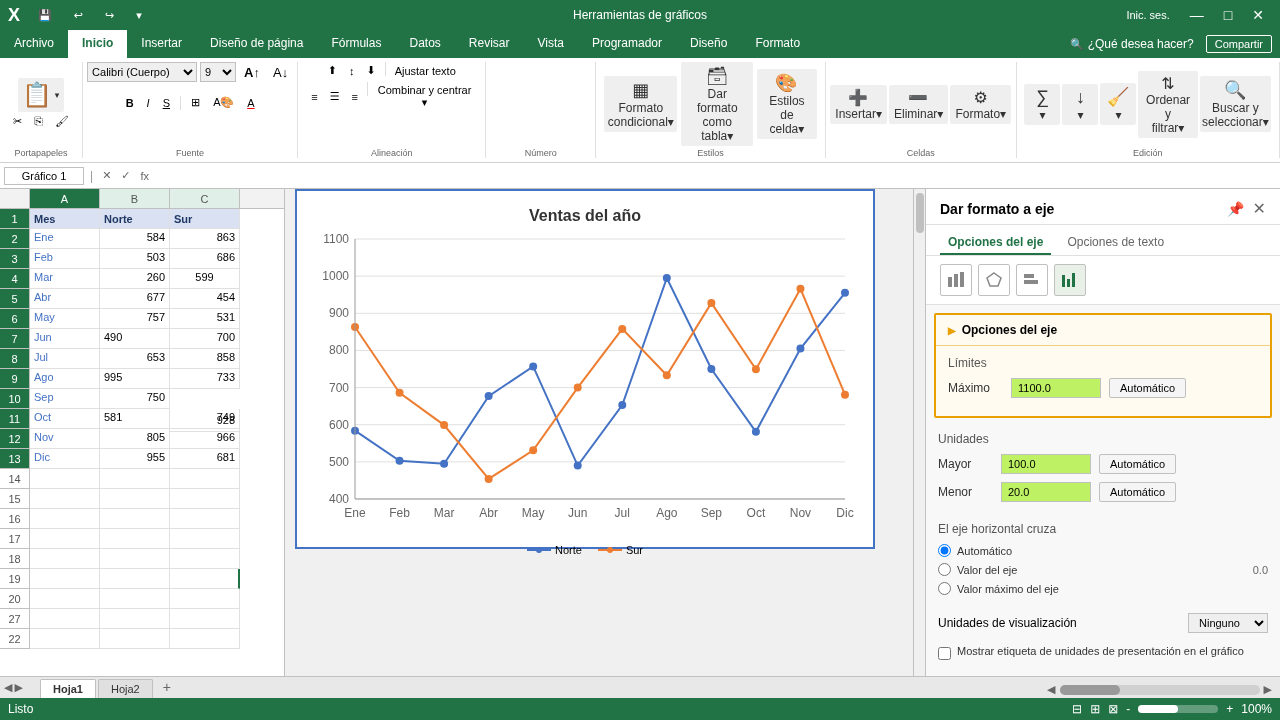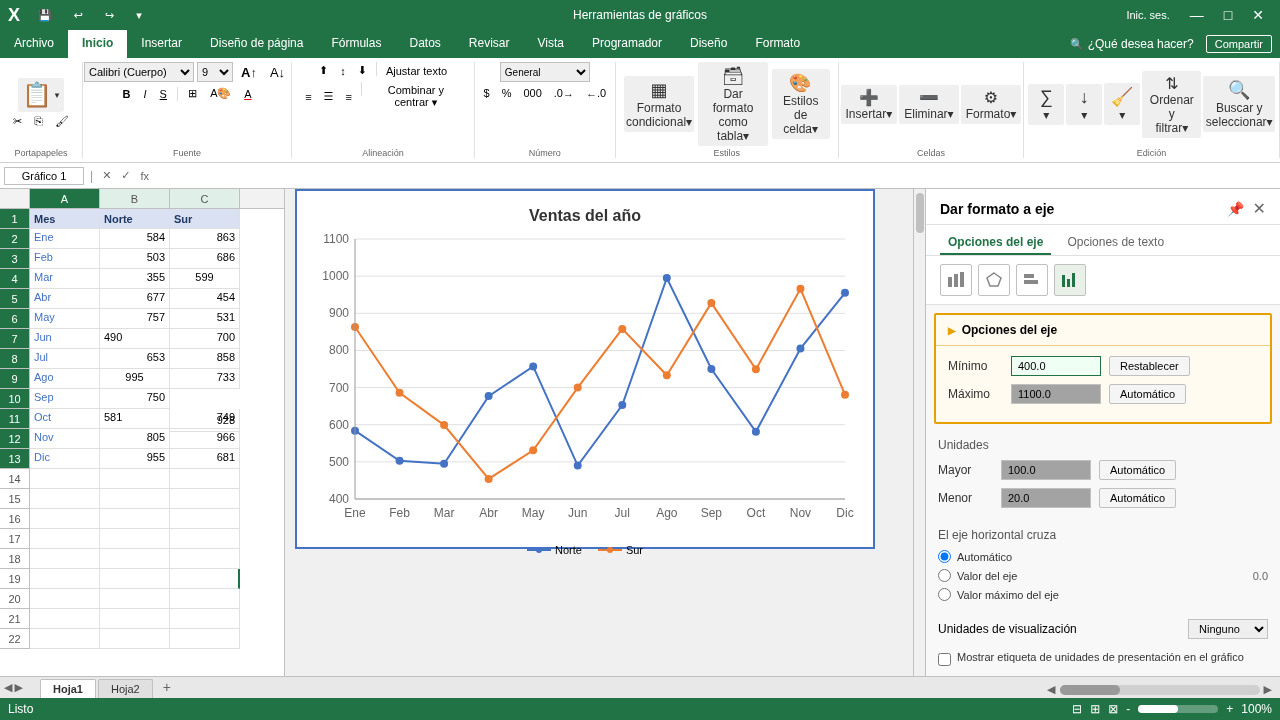--- a/index.html
+++ b/index.html
@@ -174,21 +174,21 @@
     .options-body { padding: 10px 12px; }
 
     .limits-label { font-size: 12px; color: #555; margin-bottom: 8px; }
     .field-row { display: flex; align-items: center; margin-bottom: 8px; gap: 8px; }
     .field-label { width: 55px; font-size: 12px; color: #333; }
     .field-input {
       width: 90px;
       border: 1px solid #c0c0c0;
       padding: 3px 6px;
       font-size: 11px;
-      background: #a3a3a3;
+      background: #bef264;
     }
     .field-input.highlighted { border-color: #217346; background: #f0fff4; }
     .auto-btn {
       padding: 3px 10px;
       border: 1px solid #c0c0c0;
       background: #f5f5f5;
       cursor: pointer;
       font-size: 11px;
       border-radius: 2px;
     }
@@ -294,21 +294,21 @@
           <button class="ribbon-small-btn" title="Cortar">✂</button>
           <button class="ribbon-small-btn" title="Copiar">⎘</button>
           <button class="ribbon-small-btn" title="Copiar formato">🖌</button>
         </div>
       </div>
     </div>
     <div class="ribbon-group-label">Portapapeles</div>
   </div>
 
   <div class="ribbon-group" style="min-width:200px;">
-    <div class="ribbon-group-content" style="flex-direction:column; gap:3px;">
+    <div class="ribbon-group-content" style="flex-direction:column; gap:12px;">
       <div style="display:flex; gap:3px; align-items:center;">
         <select class="font-select">
           <option>Calibri (Cuerpo)</option>
         </select>
         <select class="font-size-select">
           <option>9</option>
           <option>11</option>
         </select>
         <button class="ribbon-small-btn" style="font-weight:bold; font-size:13px;">A↑</button>
         <button class="ribbon-small-btn" style="font-size:13px;">A↓</button>
@@ -340,34 +340,20 @@
         <button class="ribbon-small-btn">☰</button>
         <button class="ribbon-small-btn">≡</button>
         <span style="width:1px; background:#ddd; height:14px; margin:0 2px;"></span>
         <button class="ribbon-small-btn">Combinar y centrar ▾</button>
       </div>
     </div>
     <div class="ribbon-group-label">Alineación</div>
   </div>
 
   <div class="ribbon-group" style="min-width:110px;">
-    <div class="ribbon-group-content" style="flex-direction:column; gap:3px;">
-      <div>
-        <select class="num-format-select">
-          <option>General</option>
-        </select>
-      </div>
-      <div style="display:flex; gap:2px;">
-        <button class="ribbon-small-btn">$</button>
-        <button class="ribbon-small-btn">%</button>
-        <button class="ribbon-small-btn">000</button>
-        <button class="ribbon-small-btn">.0→</button>
-        <button class="ribbon-small-btn">←.0</button>
-      </div>
-    </div>
     <div class="ribbon-group-label">Número</div>
   </div>
 
   <div class="ribbon-group" style="min-width:160px;">
     <div class="ribbon-group-content" style="gap:4px;">
       <button class="ribbon-btn" style="font-size:10px;">
         <span style="font-size:18px;">▦</span>
         <span>Formato<br>condicional▾</span>
       </button>
       <button class="ribbon-btn" style="font-size:10px;">
@@ -463,21 +449,21 @@
         <div class="row-header active">11</div>
         <div class="row-header active">12</div>
         <div class="row-header active">13</div>
         <div class="row-header">14</div>
         <div class="row-header">15</div>
         <div class="row-header">16</div>
         <div class="row-header">17</div>
         <div class="row-header">18</div>
         <div class="row-header">19</div>
         <div class="row-header">20</div>
-        <div class="row-header">21</div>
+        <div class="row-header">27</div>
         <div class="row-header">22</div>
       </div>
 
       <div style="flex:1;">
 
         <div class="cell-row">
           <div class="cell header-cell" style="background:#d9e1f2; font-weight:bold; color:#1f3864; display:flex; align-items:center; justify-content:space-between;">Mes</div>
           <div class="cell header-cell" style="background:#d9e1f2; font-weight:bold; color:#1f3864; display:flex; align-items:center; justify-content:space-between;">Norte</div>
           <div class="cell header-cell" style="background:#d9e1f2; font-weight:bold; color:#1f3864; display:flex; align-items:center; justify-content:space-between;">Sur</div>
         </div>
@@ -488,21 +474,21 @@
               <div class="cell" style="text-align: right;">584</div>
               <div class="cell" style="text-align: right;">863</div>
             </div>
             <div class="cell-row">
               <div class="cell blue-text" style="color: rgb(68, 114, 196);">Feb</div>
               <div class="cell" style="text-align: right;">503</div>
               <div class="cell" style="text-align: right;">686</div>
             </div>
             <div class="cell-row">
               <div class="cell blue-text" style="color: rgb(68, 114, 196);">Mar</div>
-              <div class="cell" style="text-align: right;">355</div>
+              <div class="cell" style="text-align: right;">260</div>
               <div class="cell" style="text-align: center;">599</div>
             </div>
             <div class="cell-row">
               <div class="cell blue-text" style="color: rgb(68, 114, 196);">Abr</div>
               <div class="cell" style="text-align: right;">677</div>
               <div class="cell" style="text-align: right;">454</div>
             </div>
             <div class="cell-row">
               <div class="cell blue-text" style="color: rgb(68, 114, 196);">May</div>
               <div class="cell" style="text-align: right;">757</div>
@@ -513,21 +499,21 @@
               <div class="cell" style="">490</div>
               <div class="cell" style="text-align: right;">700</div>
             </div>
             <div class="cell-row">
               <div class="cell blue-text" style="color: rgb(68, 114, 196);">Jul</div>
               <div class="cell" style="text-align: right;">653</div>
               <div class="cell" style="text-align: right;">858</div>
             </div>
             <div class="cell-row">
               <div class="cell blue-text" style="color: rgb(68, 114, 196);">Ago</div>
-              <div class="cell" style="text-align: center;">995</div>
+              <div class="cell" style="text-align: left;">995</div>
               <div class="cell" style="text-align: right;">733</div>
             </div>
             <div class="cell-row">
               <div class="cell blue-text" style="color: rgb(68, 114, 196);">Sep</div>
               <div class="cell" style="text-align: right;">750</div>
               <div class="cell" style="text-align: right; margin-top: 23px;">928</div>
             </div>
             <div class="cell-row">
               <div class="cell blue-text" style="color: rgb(68, 114, 196);">Oct</div>
               <div class="cell" style="text-align: left;">581</div>
@@ -719,26 +705,22 @@
           </svg>
       </button>
     </div>
 
     <div class="options-section">
       <div class="options-header">
         <span class="arrow">▶</span>
         <span>Opciones del eje</span>
       </div>
       <div class="options-body">
-
-        <div class="field-row">
-          <span class="field-label">Mínimo</span>
-          <input class="field-input highlighted" value="400.0" style="">
-          <button class="auto-btn">Restablecer</button>
-        </div>
+        <div class="limits-label">Límites</div>
+
 
         <div class="field-row">
           <span class="field-label">Máximo</span>
           <input class="field-input" value="1100.0" style="">
           <button class="auto-btn">Automático</button>
         </div>
       </div>
     </div>
 
     <div style="padding:6px 12px;">

